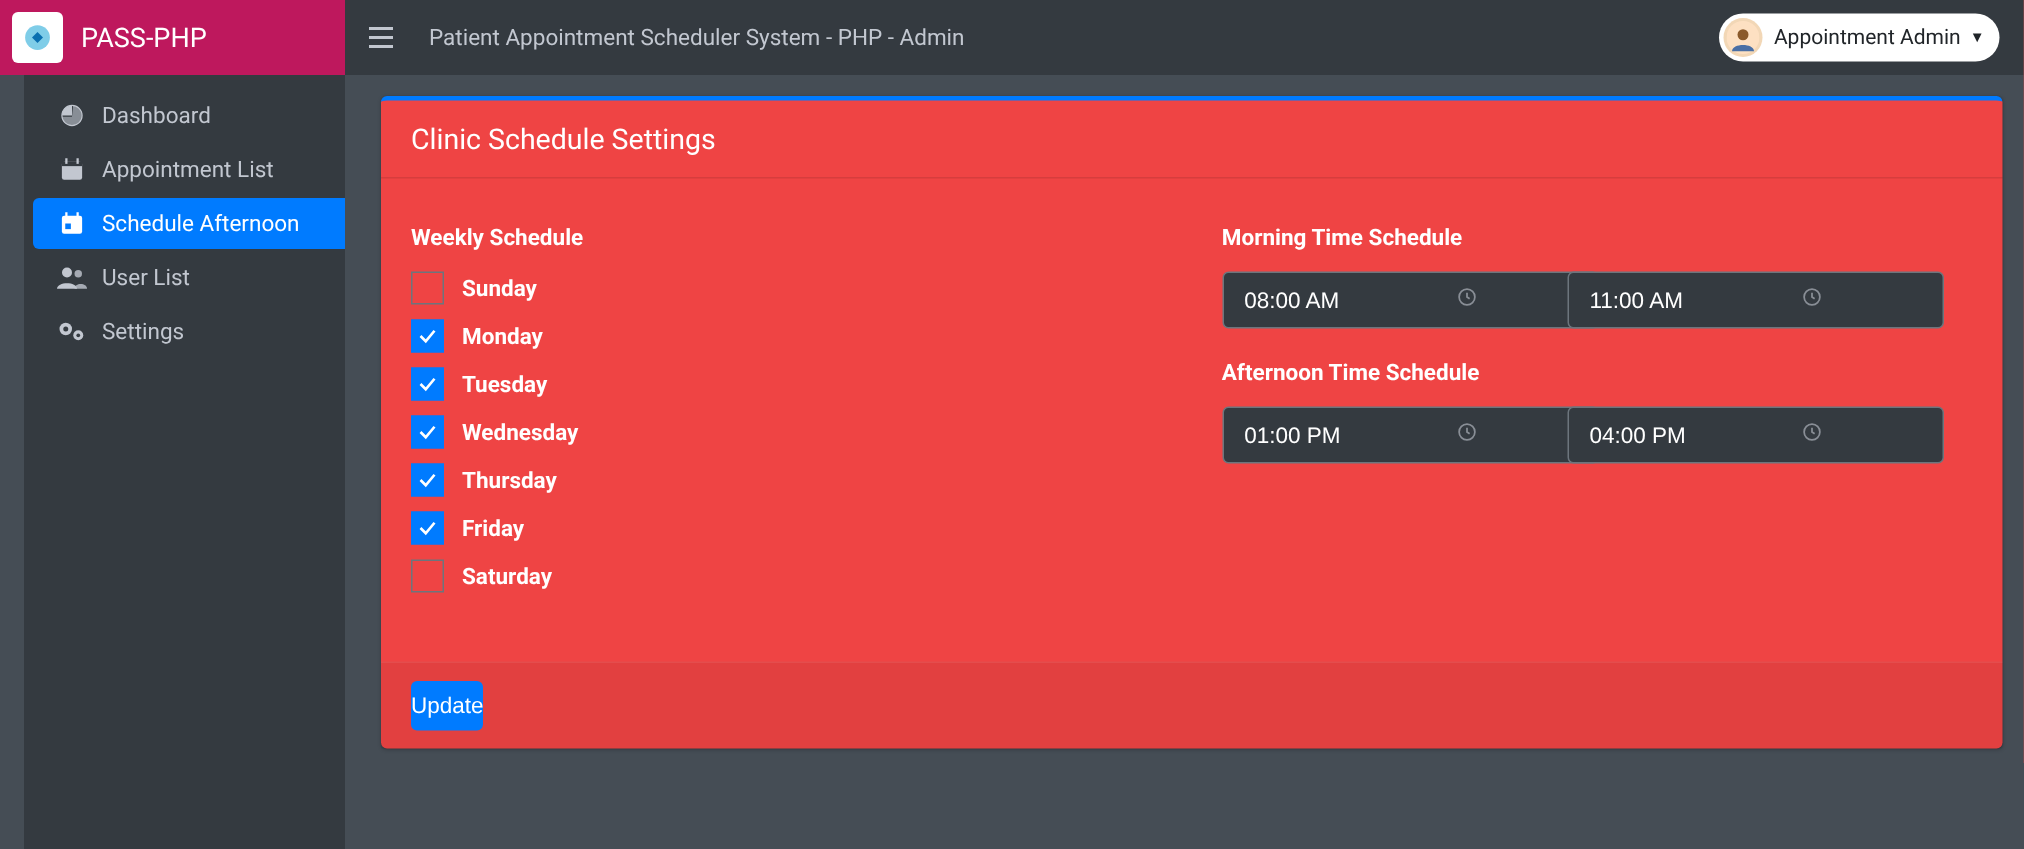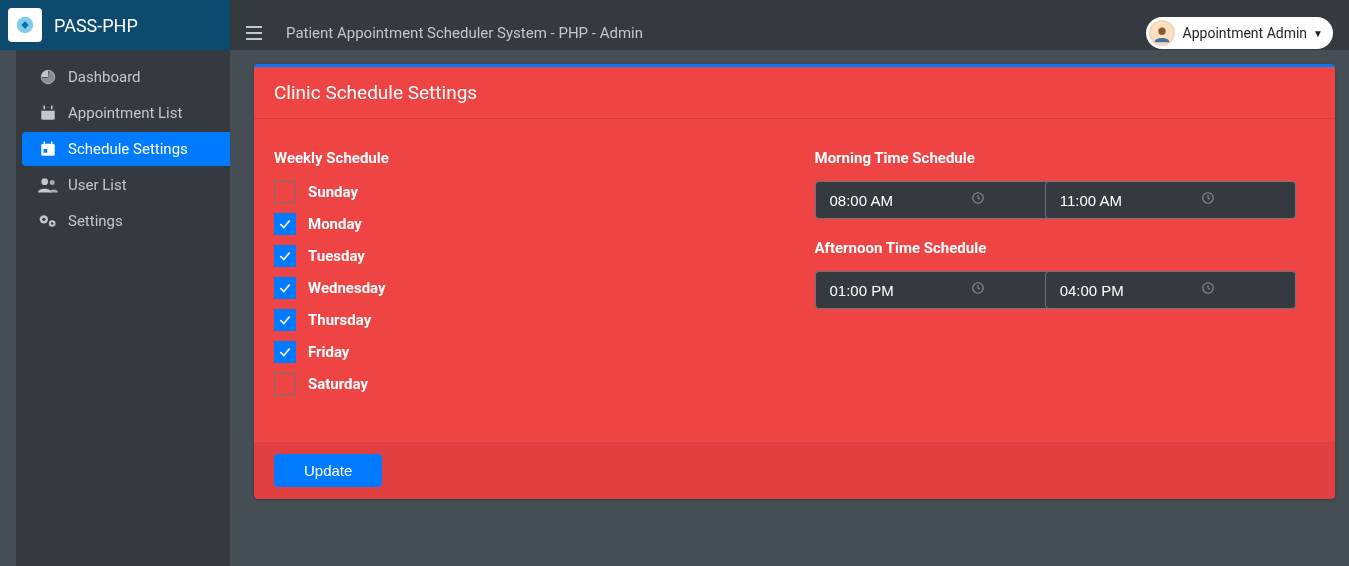--- a/index.html
+++ b/index.html
@@ -11,21 +11,21 @@
     overflow: hidden;
     color: #fff;
     font-size: 15px;
   }
 
   
   .brand {
     position: absolute;
     left: 0; top: 0;
     width: 230px; height: 50px;
-    background: #0c4a6e;
+    background: #be185d;
     display: flex;
     align-items: center;
     padding-left: 8px;
     color: #fff;
     font-size: 18px;
     font-weight: 400;
   }
   .brand-logo {
     width: 34px; height: 34px;
     background: #fff;
@@ -34,21 +34,21 @@
     display: flex;
     align-items: center;
     justify-content: center;
   }
   .brand-logo svg { width: 22px; height: 22px; }
 
   
   .navbar {
     position: absolute;
     left: 230px; right: 0; top: 0;
-    height: 66px;
+    height: 50px;
     background: #343a40;
     display: flex;
     align-items: center;
     padding: 0 16px;
     color: #c2c7d0;
   }
   .navbar .hamburger {
     cursor: pointer;
     margin-right: 24px;
     display: flex;
@@ -191,21 +191,21 @@
   .card-footer {
     padding: 12px 20px;
     border-top: 1px solid rgba(255,255,255,0.07);
     background: rgba(0,0,0,0.05);
   }
   .btn-primary {
     background: #007bff;
     color: #fff;
     border: none;
     border-radius: 4px;
-    padding: 8px 30px;
+    padding: 8px 0;
     font-size: 15px;
     cursor: pointer;
   }
 </style>
 </head>
 <body>
 
 <div class="brand">
   <div class="brand-logo">
     <svg viewBox="0 0 24 24">
@@ -262,21 +262,21 @@
   </div>
   <div class="nav-item active">
     <span class="nav-icon">
       <svg width="18" height="18" viewBox="0 0 24 24" fill="#fff">
           <rect x="3" y="5" width="18" height="16" rx="2"></rect>
           <rect x="6" y="12" width="5" height="5" fill="#007bff"></rect>
           <rect x="6" y="2" width="2" height="5"></rect>
           <rect x="16" y="2" width="2" height="5"></rect>
         </svg>
     </span>
-    <span>Schedule Settings</span>
+    <span>Schedule Afternoon</span>
   </div>
   <div class="nav-item">
     <span class="nav-icon">
       <svg width="20" height="18" viewBox="0 0 24 18" fill="#c2c7d0">
           <circle cx="8" cy="5" r="4"></circle>
           <circle cx="17" cy="6" r="3" opacity="0.8"></circle>
           <path d="M0 18 C0 12 16 12 16 18 Z"></path>
           <path d="M14 18 C14 13 24 13 24 18 Z" opacity="0.8"></path>
         </svg>
     </span>

